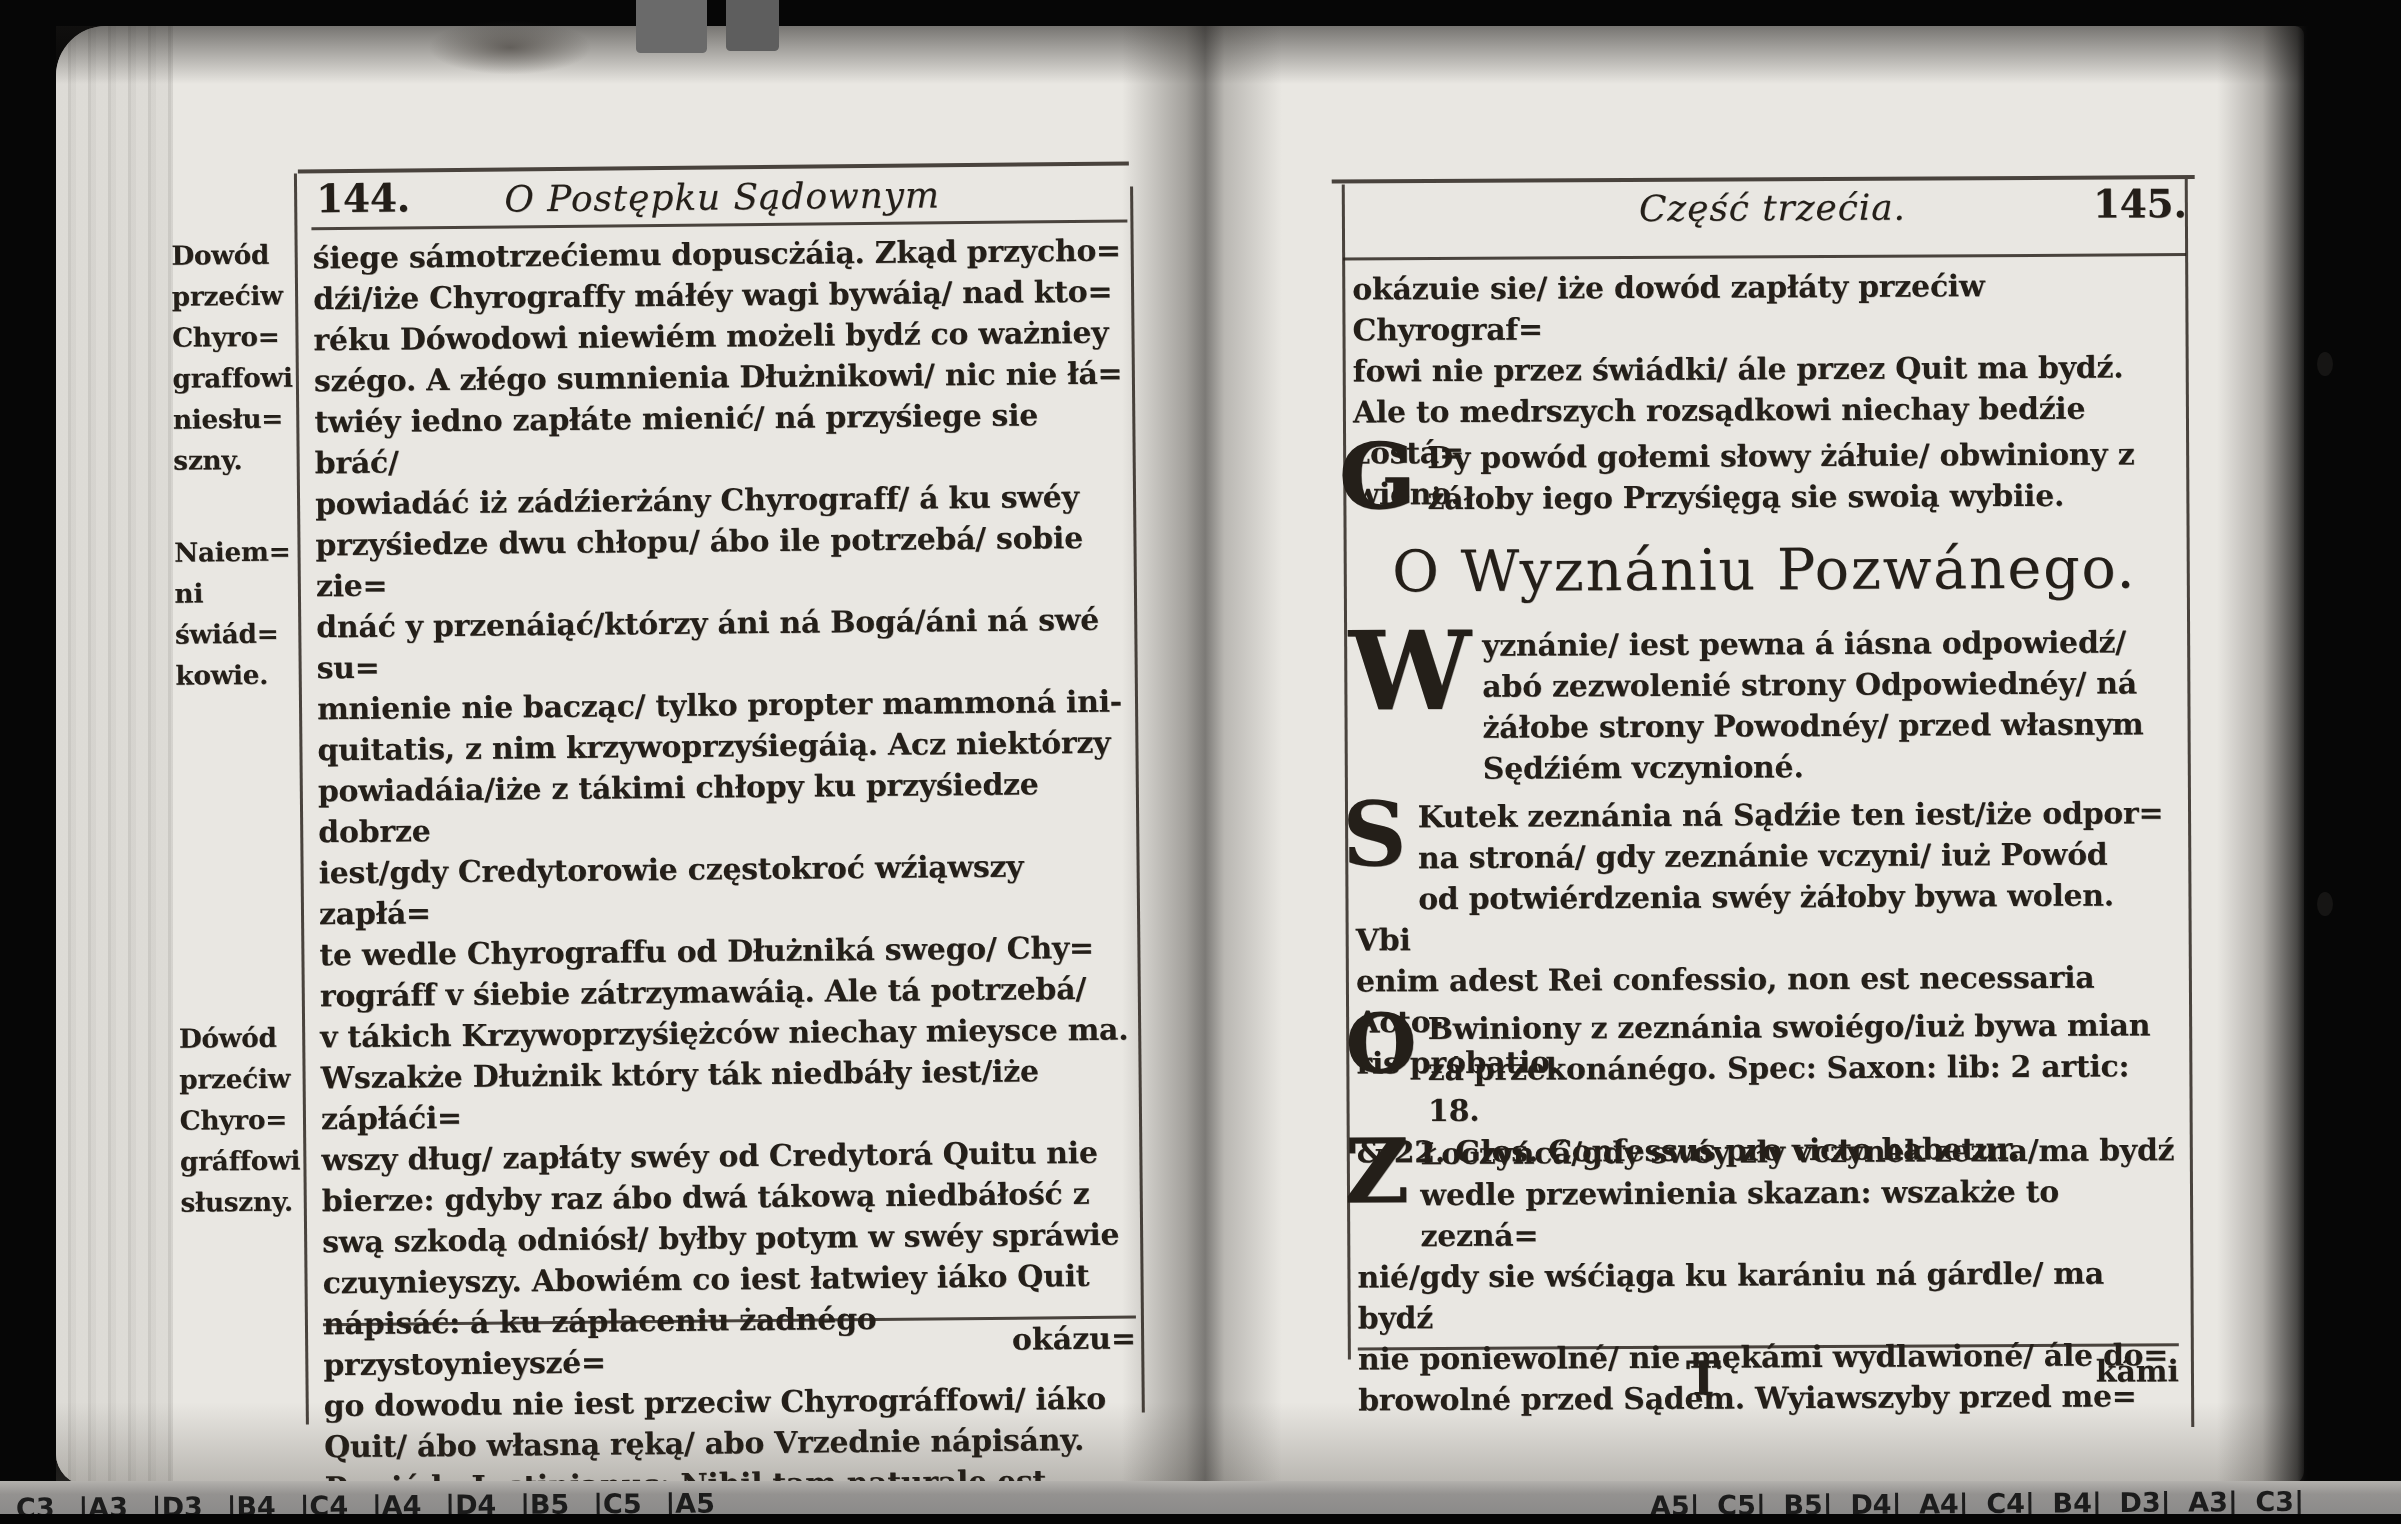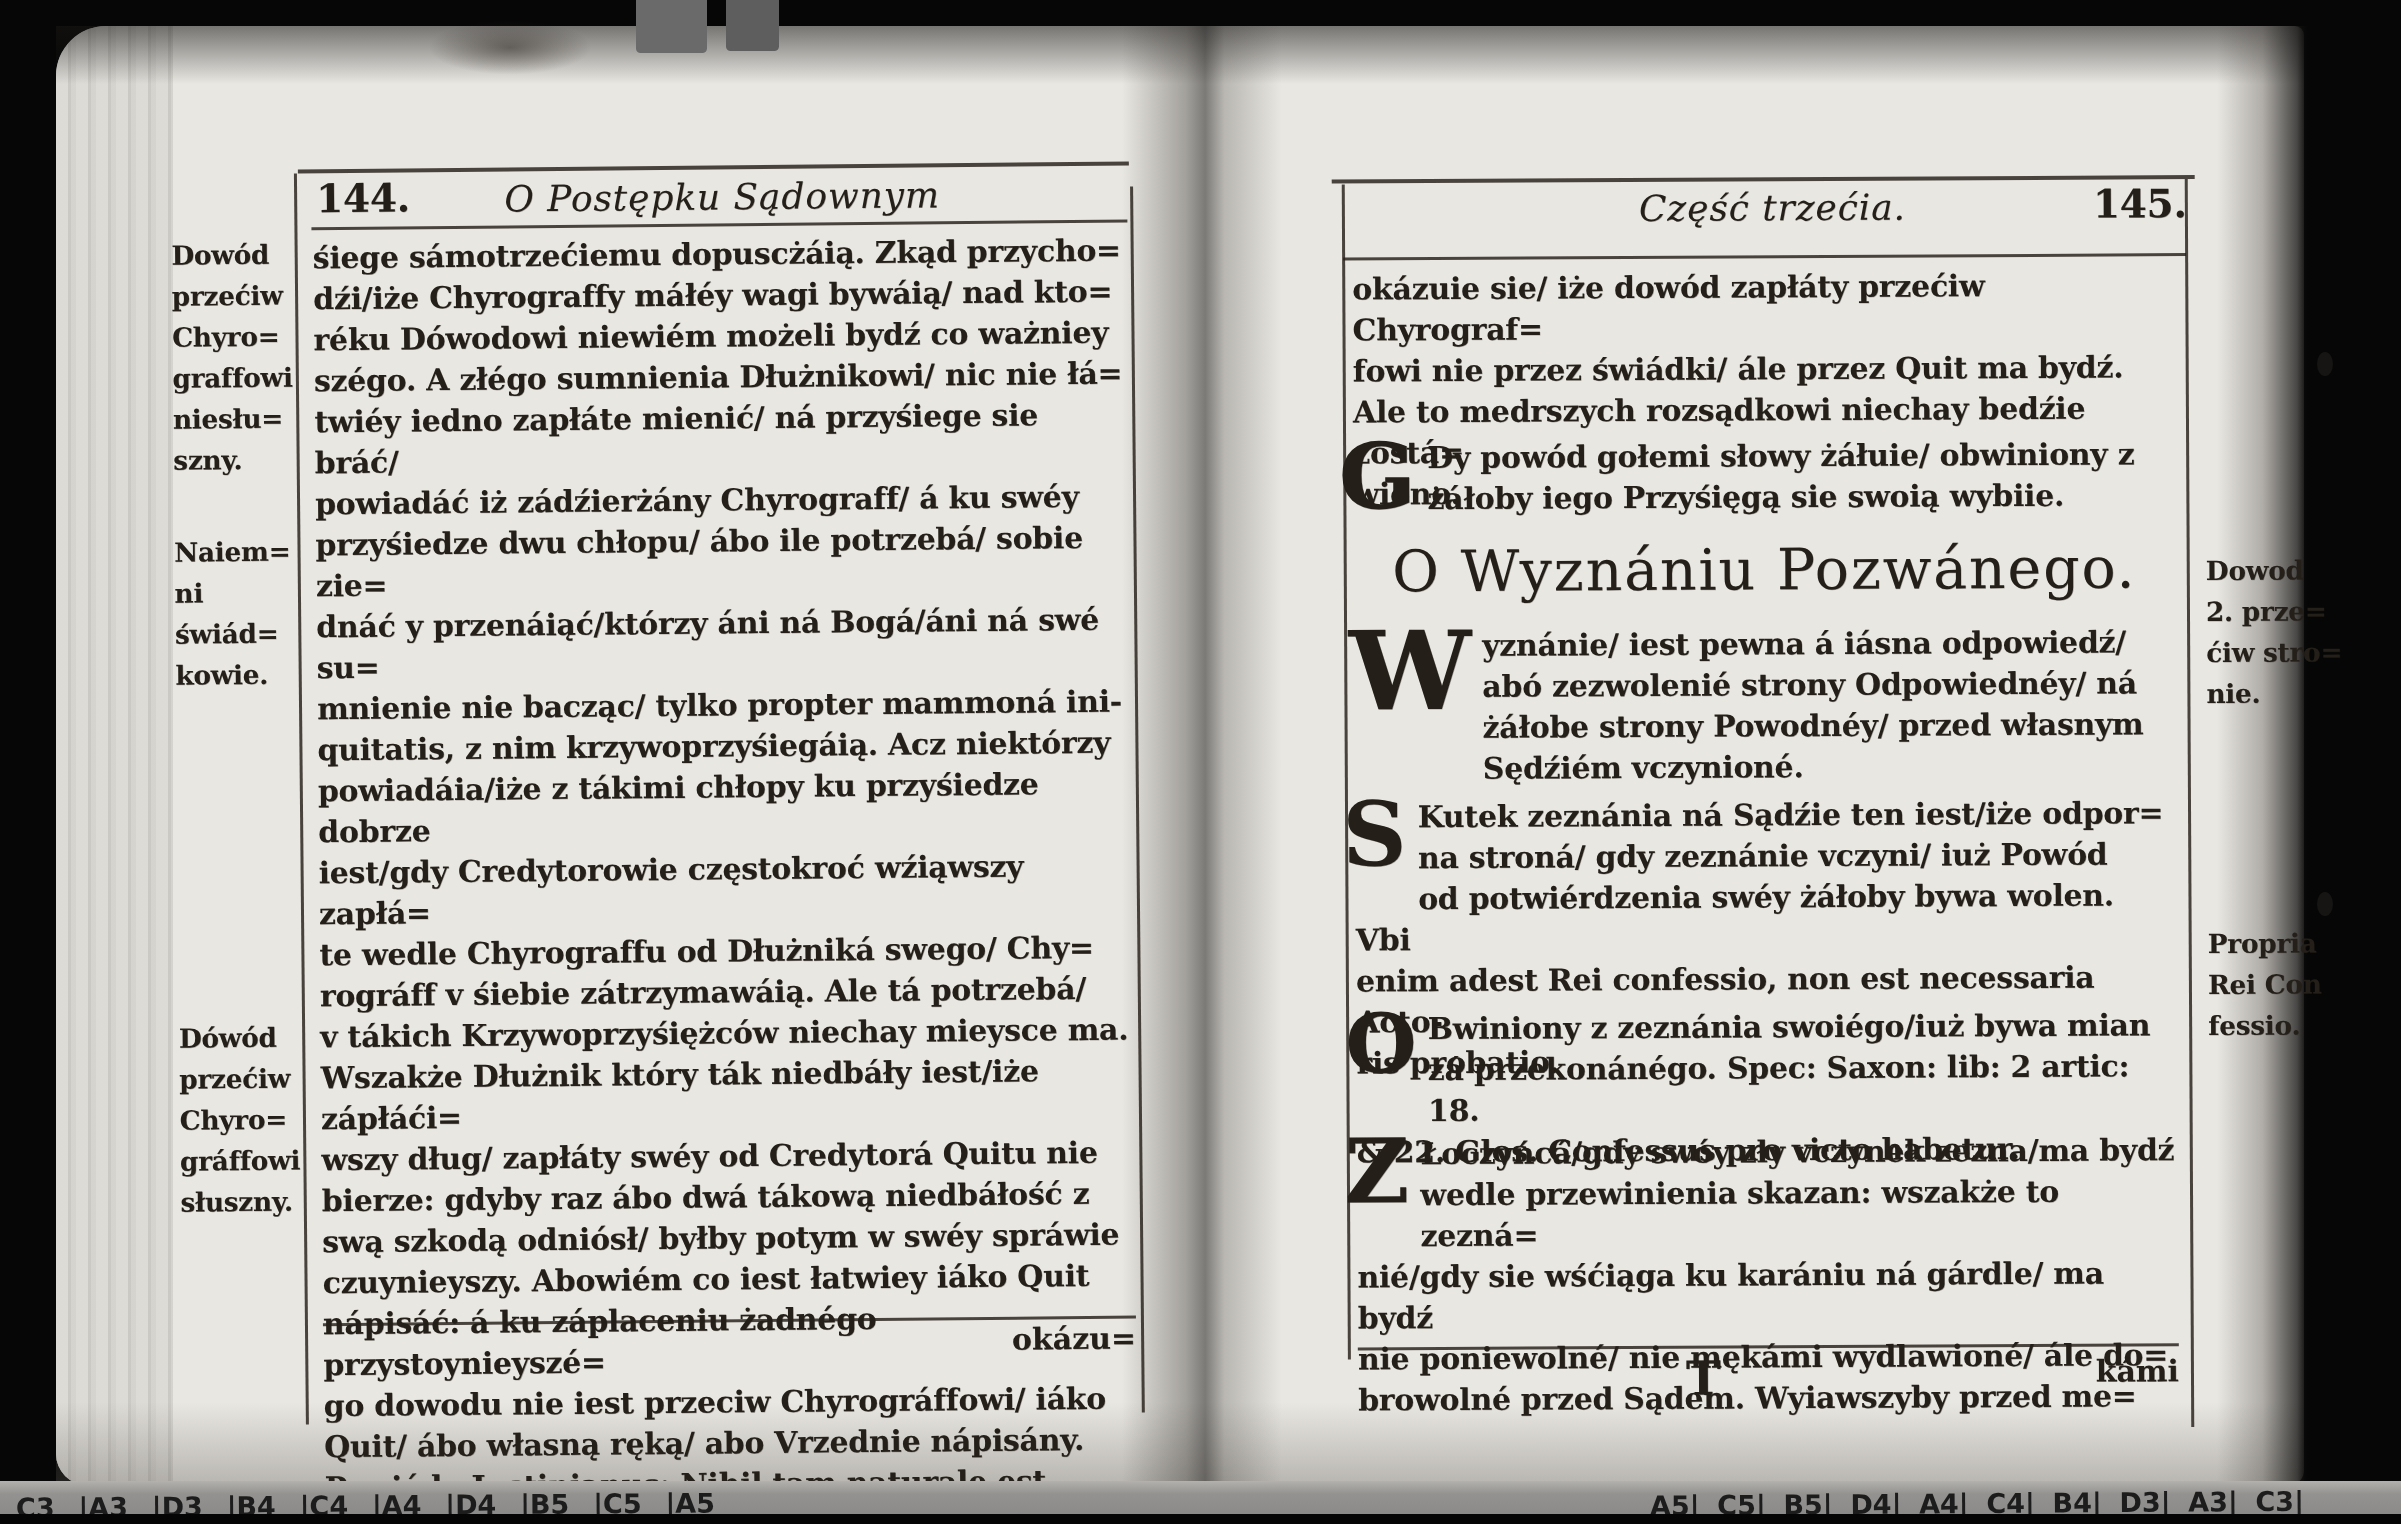--- a/index.html
+++ b/index.html
@@ -133,27 +133,20 @@
 
     <div class="abs rule" style="left:42px;top:22px;width:863px;height:3.6px;"></div>
     <div class="abs rule" style="left:53px;top:100px;width:843px;height:2.7px;"></div>
     <div class="abs rule" style="left:52px;top:27px;width:2.7px;height:1175px;"></div>
     <div class="abs rule" style="left:895px;top:25.5px;width:2.7px;height:1248px;"></div>
     <div class="abs rule" style="left:62px;top:1190px;width:821px;height:2.7px;"></div>
 
     <div class="abs ink runhead" style="left:164px;top:32px;width:637px;text-align:center;">Część trzećia.</div>
     <div class="abs ink pagenum bl" style="left:803px;top:30px;">145.</div>
 
-    <div class="abs ink note" style="left:914px;top:397px;width:146px;">Dowod
-2. prze=
-ćiw stro=
-nie.</div>
-    <div class="abs ink note" style="left:914px;top:770px;width:146px;">Propria
-Rei Con
-fessio.</div>
 
     <div class="abs ink bl" style="left:62px;top:111px;width:821px;">okázuie sie/ iże dowód zapłáty przećiw Chyrograf=
 fowi nie przez świádki/ ále przez Quit ma bydź.
 Ale to medrszych rozsądkowi niechay bedźie zostá=
 wiono.</div>
 
     <div class="abs" style="left:62px;top:280px;width:821px;">
       <span class="init init-g ink">G</span>
       <span class="ink bl" style="display:block;">Dy powód gołemi słowy żáłuie/ obwiniony z
 żáłoby iego Przyśięgą sie swoią wybiie.</span>

